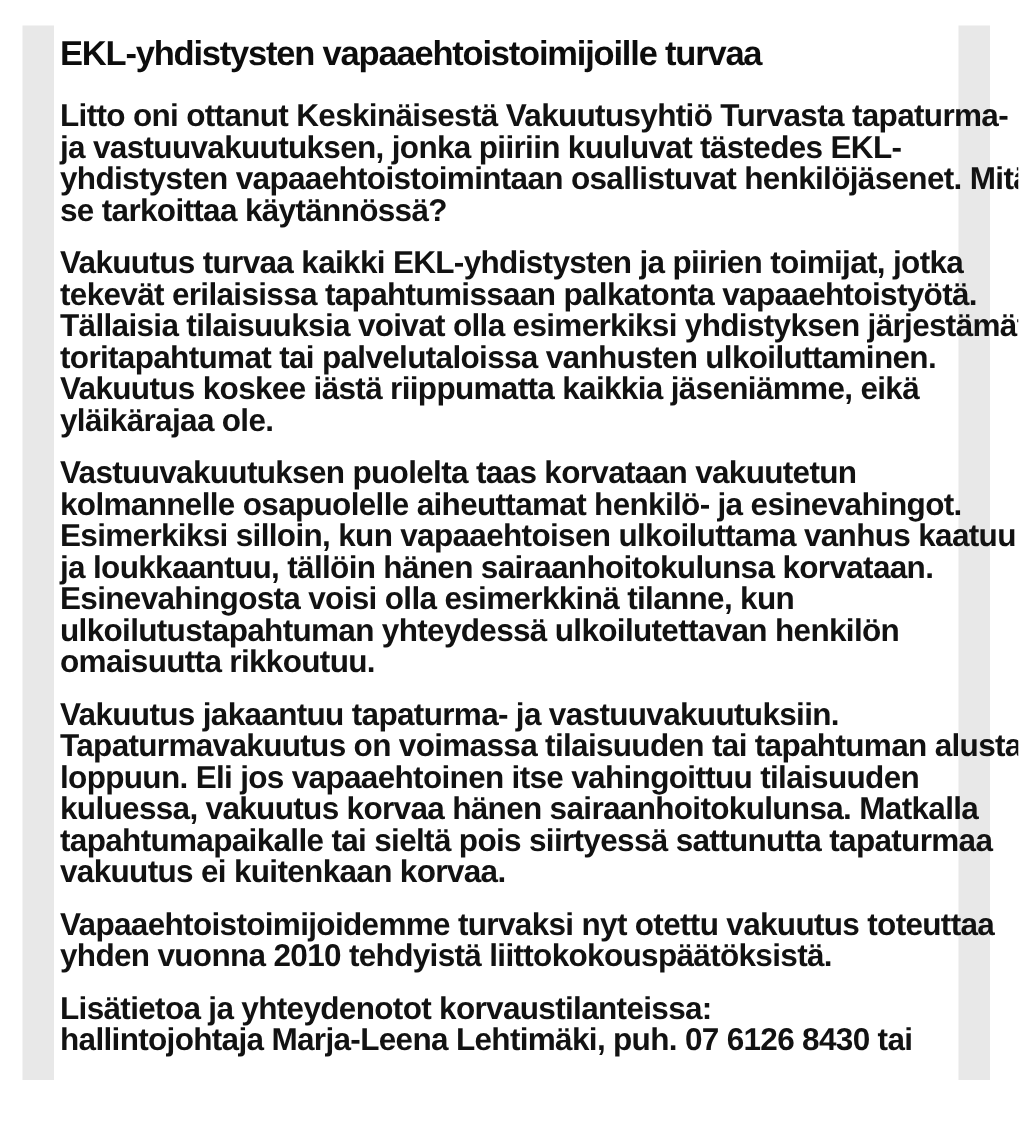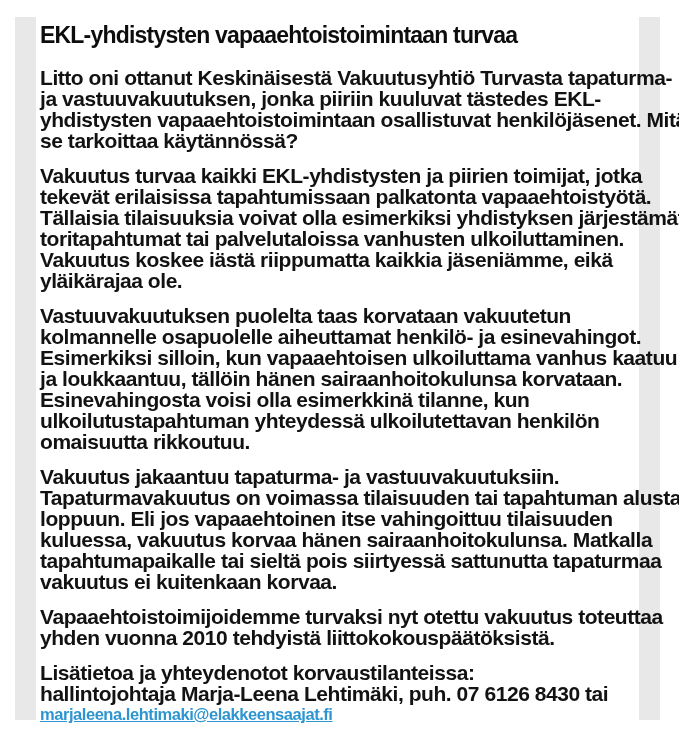--- a/index.html
+++ b/index.html
@@ -69,21 +69,21 @@
 </head>
 <body>
 
 <div class="page">
 
   <div class="gutter left"></div>
   <div class="gutter right"></div>
 
   <div class="content">
 
-    <h1 class="headline">EKL-yhdistysten vapaaehtoistoimintaan turvaa</h1>
+    <h1 class="headline">EKL-yhdistysten vapaaehtoistoimijoille turvaa</h1>
 
     <p class="para">Litto oni ottanut Keskinäisestä Vakuutusyhtiö Turvasta tapaturma-
 ja vastuuvakuutuksen, jonka piiriin kuuluvat tästedes EKL-
 yhdistysten vapaaehtoistoimintaan osallistuvat henkilöjäsenet. Mitä
 se tarkoittaa käytännössä?</p>
 
     <p class="para">Vakuutus turvaa kaikki EKL-yhdistysten ja piirien toimijat, jotka
 tekevät erilaisissa tapahtumissaan palkatonta vapaaehtoistyötä.
 Tällaisia tilaisuuksia voivat olla esimerkiksi yhdistyksen järjestämät
 toritapahtumat tai palvelutaloissa vanhusten ulkoiluttaminen.
@@ -104,17 +104,16 @@
 kuluessa, vakuutus korvaa hänen sairaanhoitokulunsa. Matkalla
 tapahtumapaikalle tai sieltä pois siirtyessä sattunutta tapaturmaa
 vakuutus ei kuitenkaan korvaa.</p>
 
     <p class="para">Vapaaehtoistoimijoidemme turvaksi nyt otettu vakuutus toteuttaa
 yhden vuonna 2010 tehdyistä liittokokouspäätöksistä.</p>
 
     <div class="contact-block">
       <p class="para contact-lines">Lisätietoa ja yhteydenotot korvaustilanteissa:
 hallintojohtaja Marja-Leena Lehtimäki, puh. 07 6126 8430 tai</p>
-      <a class="email-link">marjaleena.lehtimaki@elakkeensaajat.fi</a>
     </div>
 
   </div>
 </div>
 
 </body></html>

